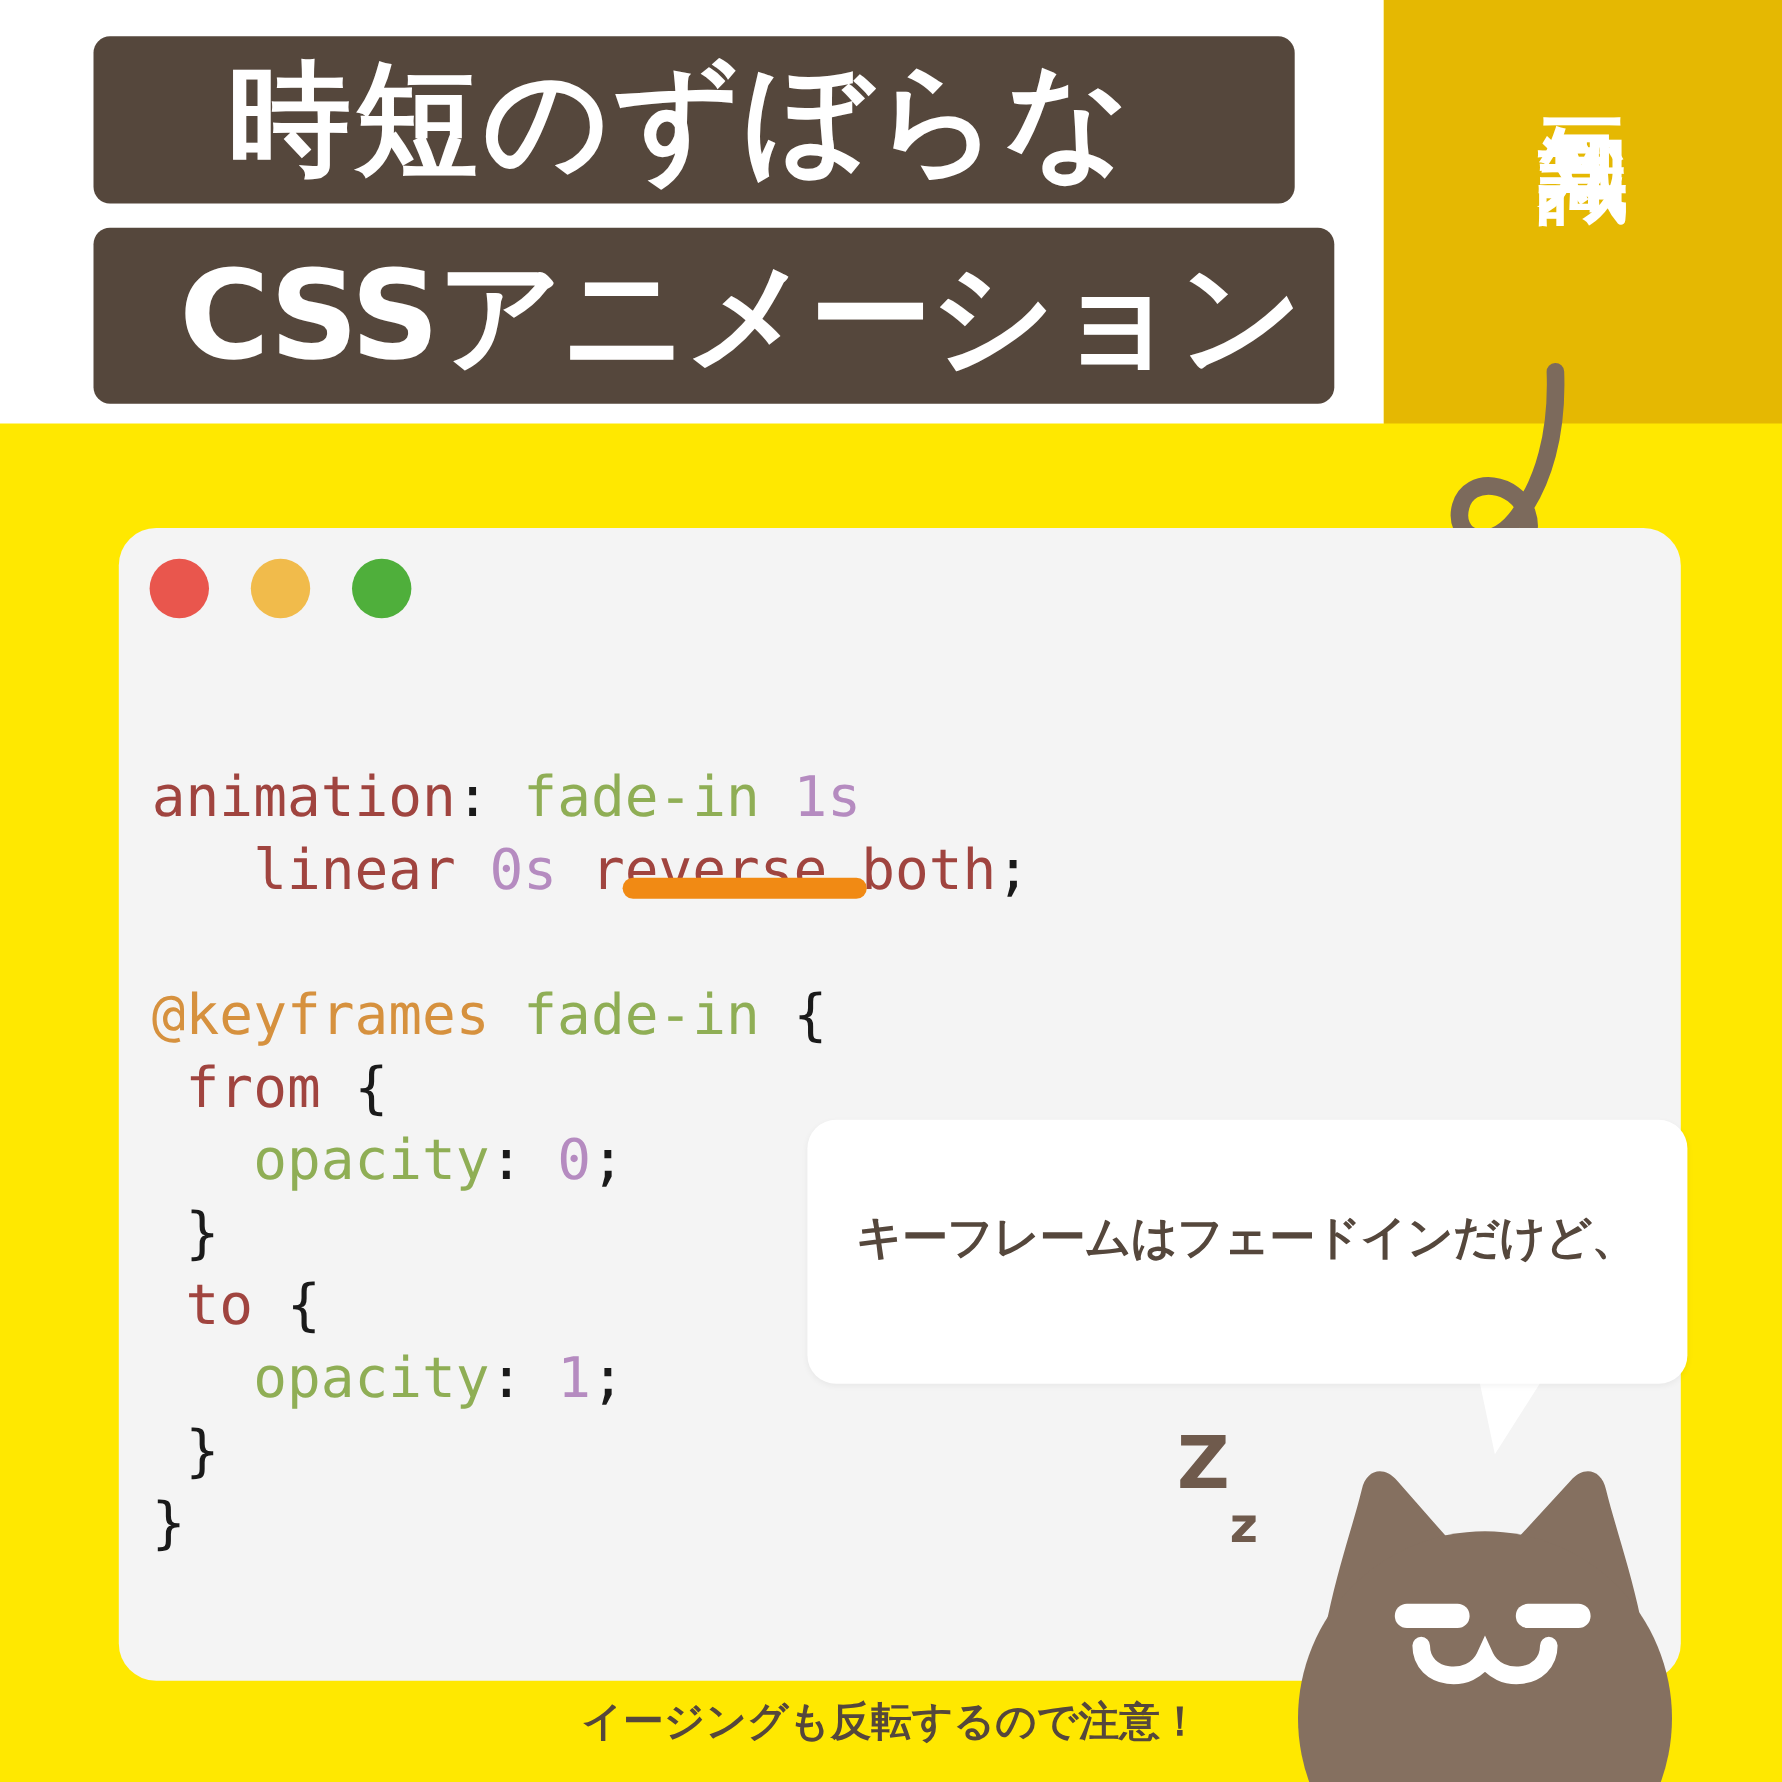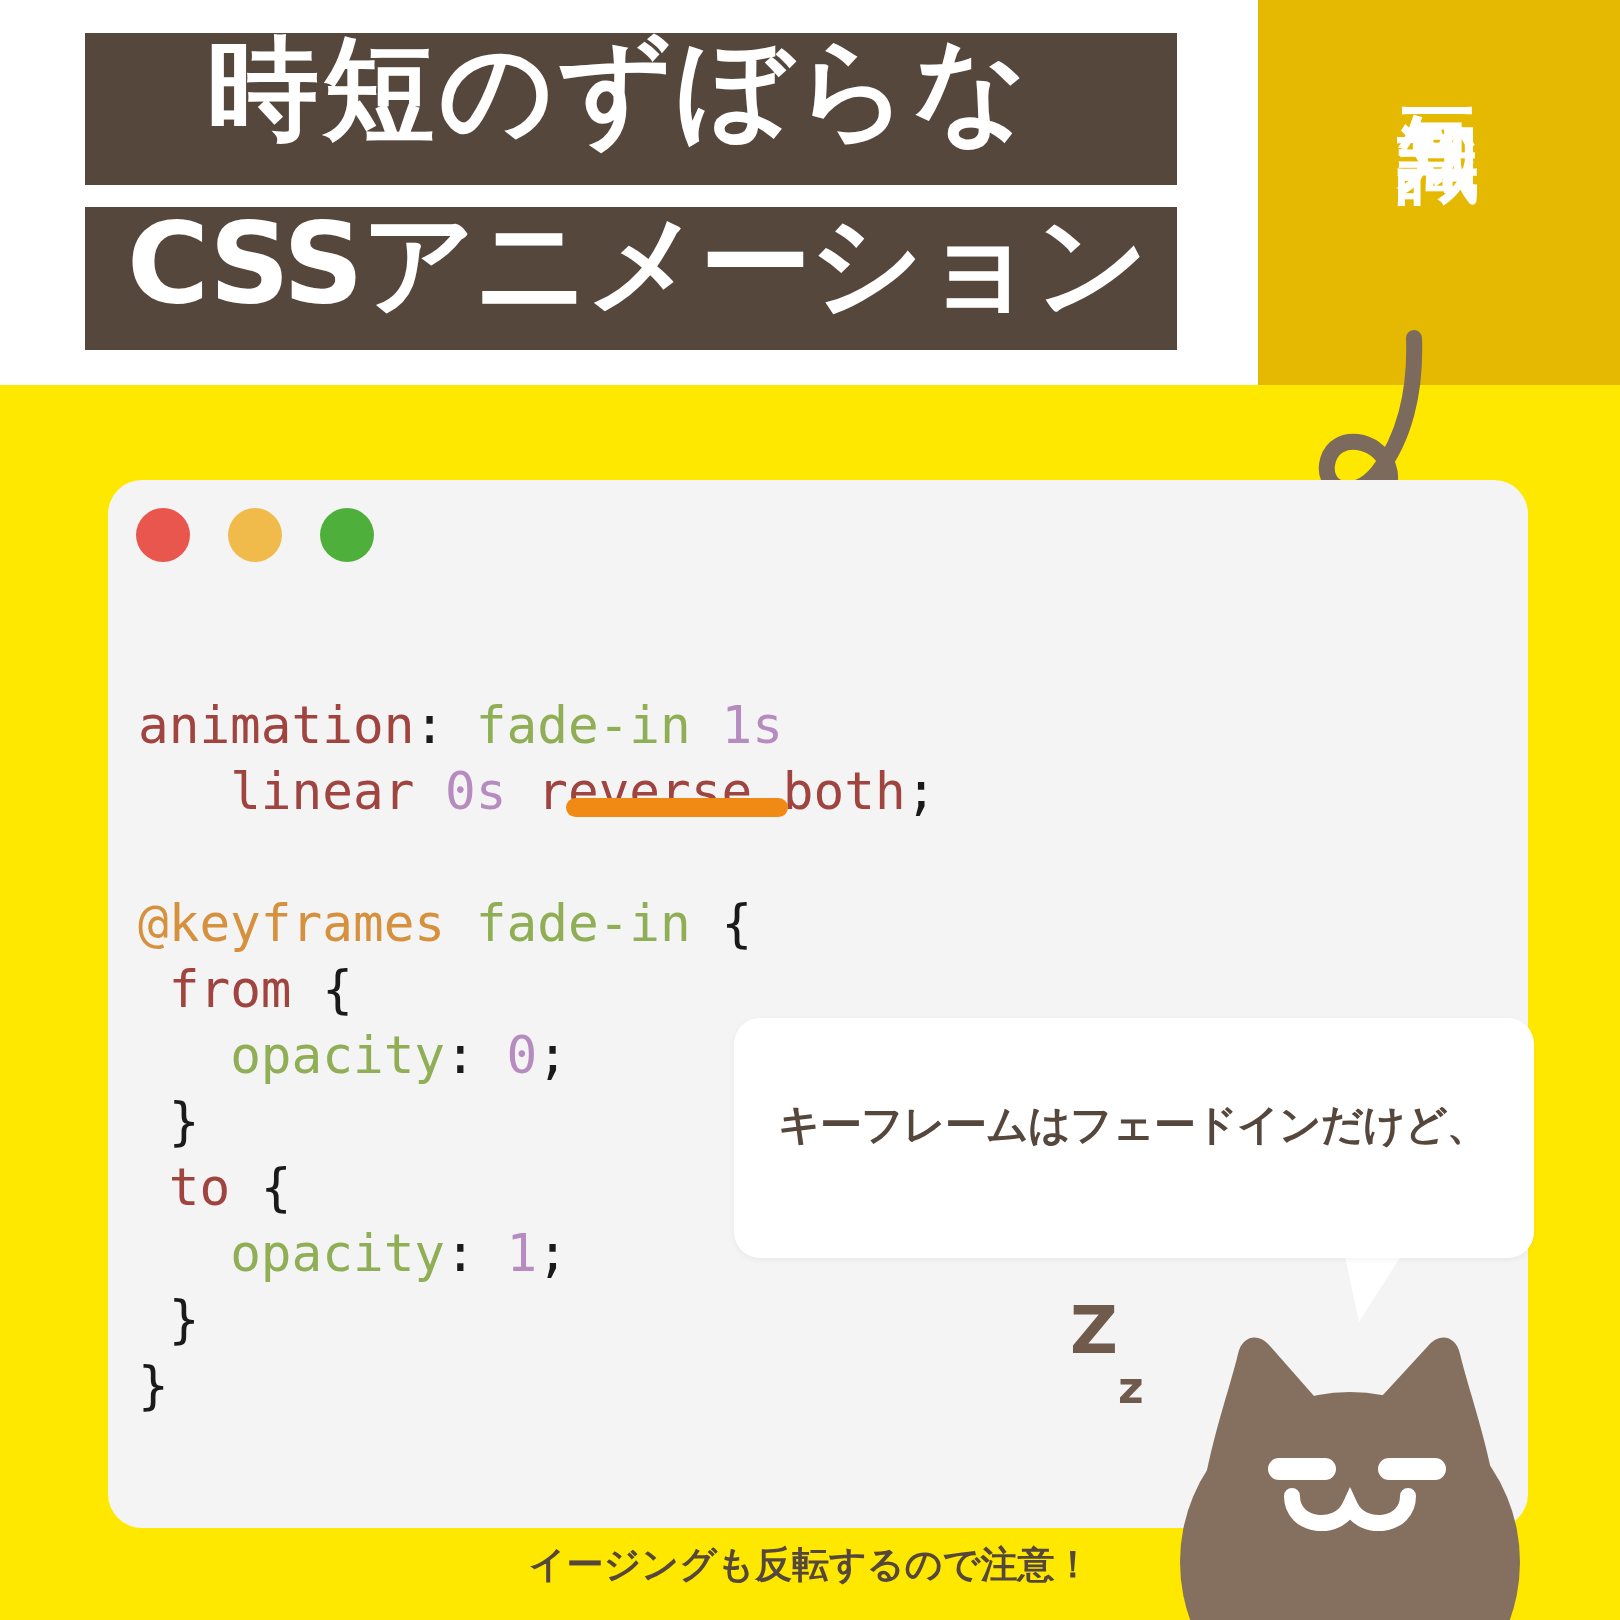--- a/index.html
+++ b/index.html
@@ -25,24 +25,24 @@
   .badge-vert{
     writing-mode:vertical-rl;
     font-size:82px;font-weight:bold;color:#FFFFFF;
     letter-spacing:6px;line-height:1.05;
     font-family:"DejaVu Sans",sans-serif;
     text-align:left;
   }
 
   .title-bar{
     position:absolute;background:#55473C;
-    display:flex;
+    display:flex;align-items:center;border-radius:15px;
   }
   #title-bar-1{left:85px;top:33px;width:1092px;height:152px;}
-  #title-bar-2{left:85px;top:207px;width:1092px;height:143px;}
+  #title-bar-2{left:85px;top:207px;width:1092px;height:160px;padding-left:36px;}
   .title-text{
     color:#FFFFFF;font-weight:bold;
     font-family:"DejaVu Sans",sans-serif;
     white-space:nowrap;
     line-height:1;
   }
   #title-text-1{font-size:112px;padding-left:122px;letter-spacing:4px;}
   #title-text-2{font-size:112px;padding-left:42px;letter-spacing:-2px;}
 
   

